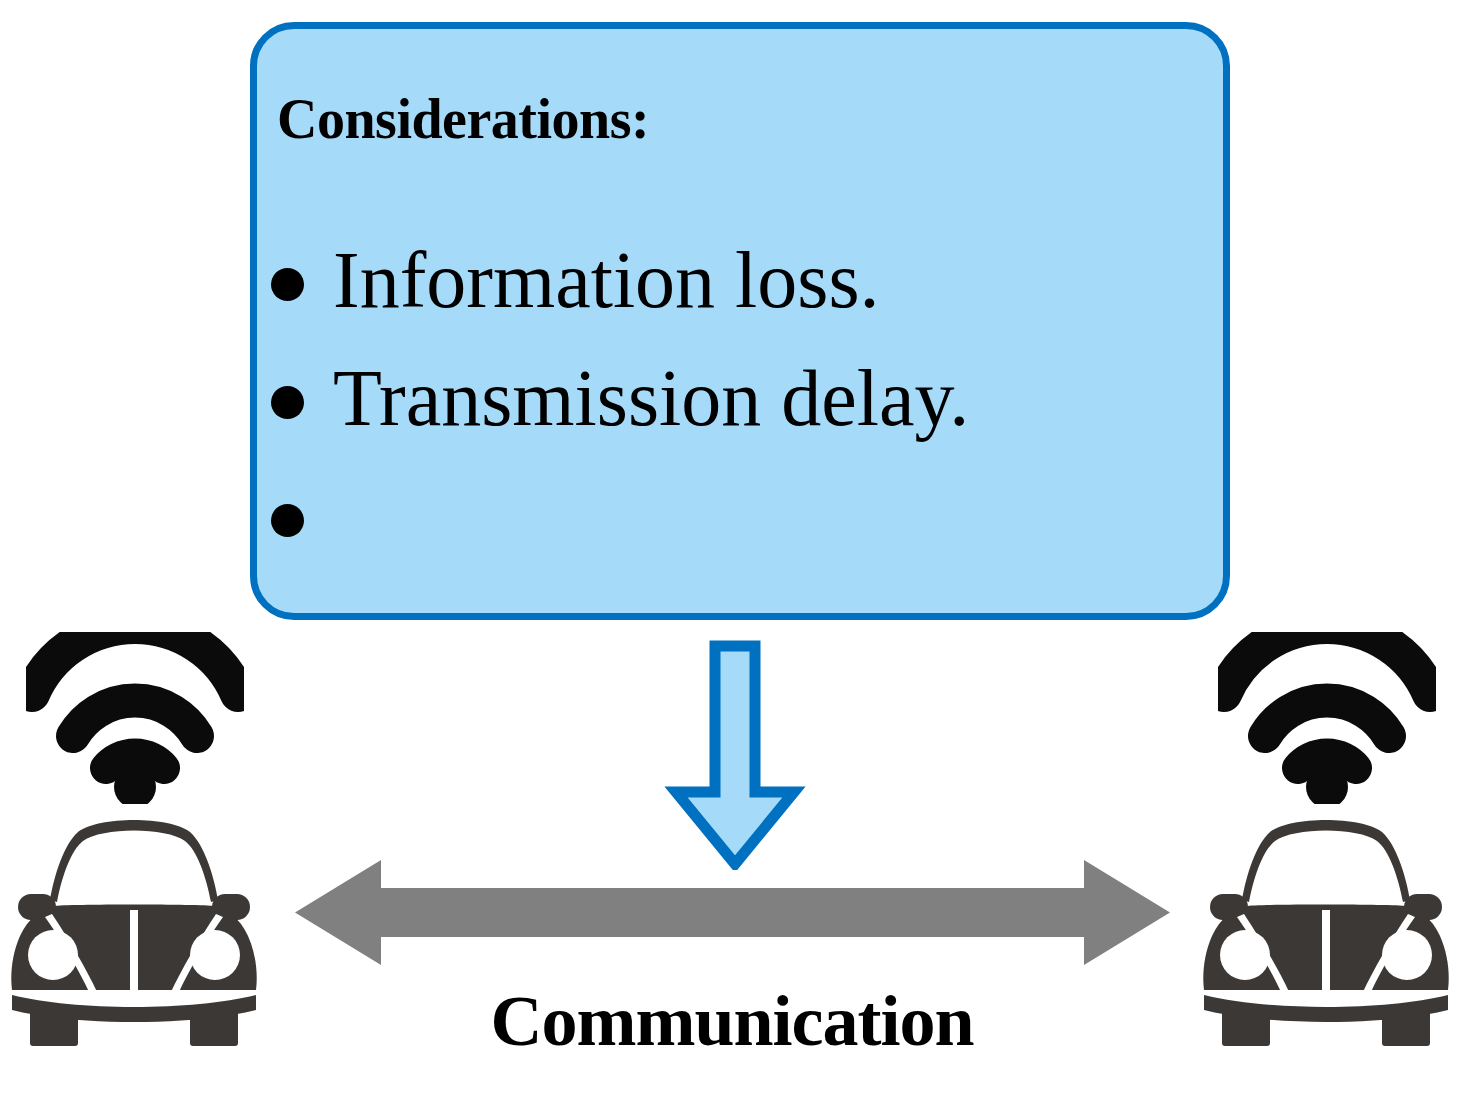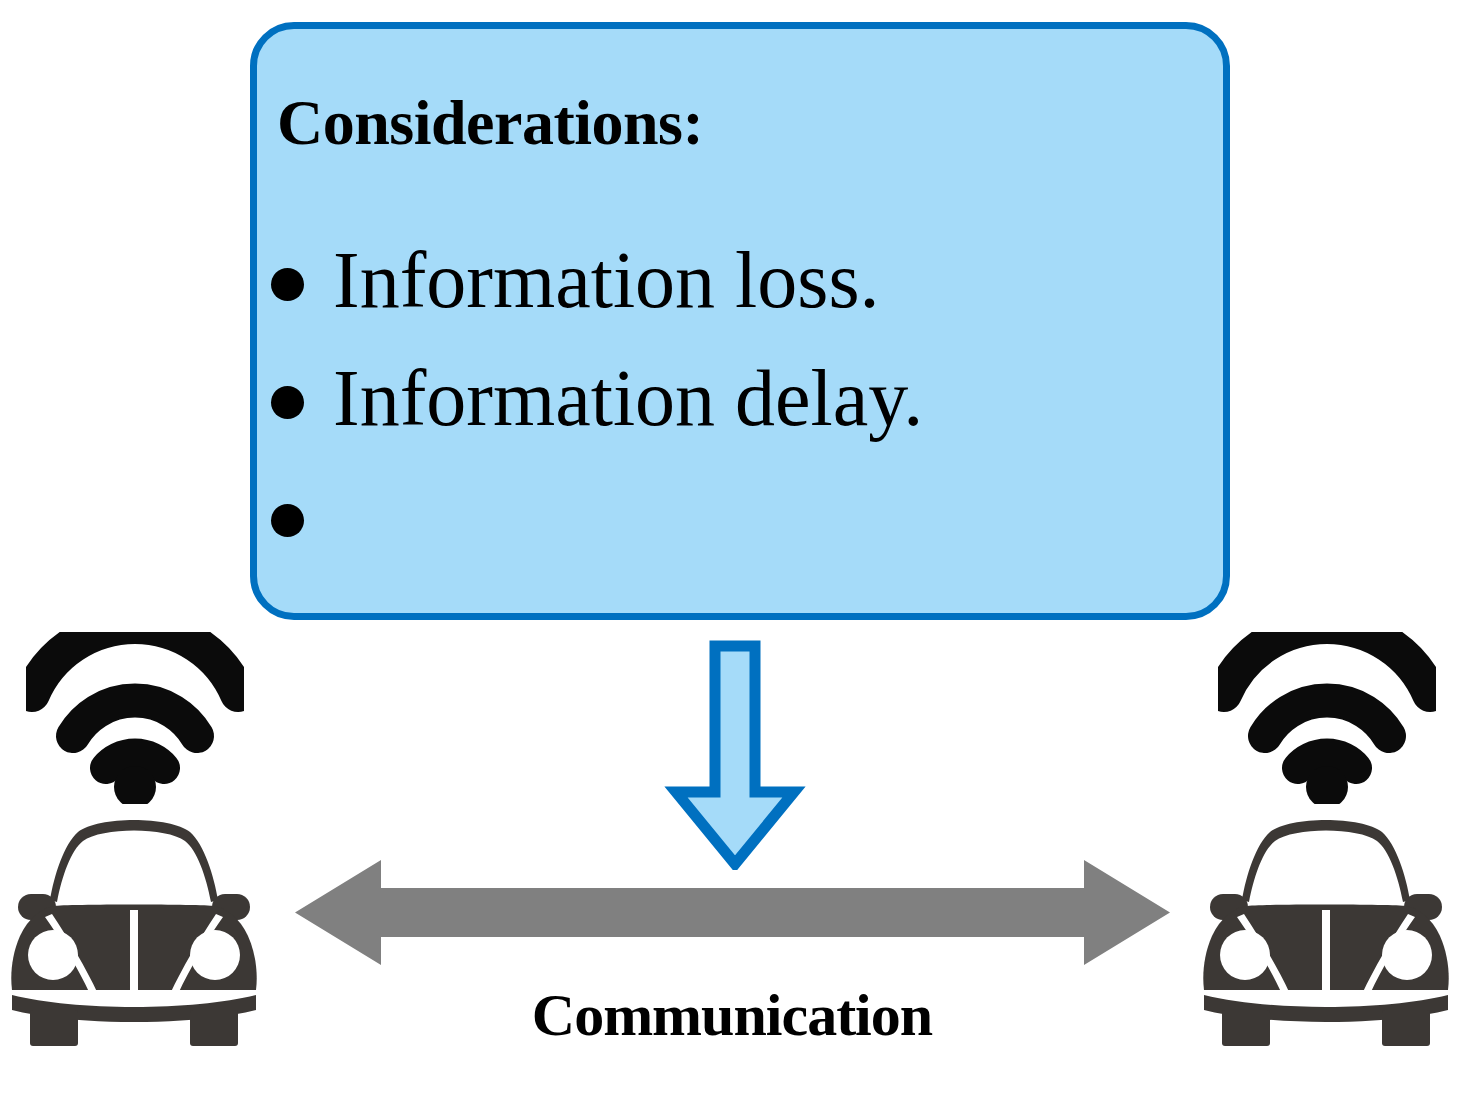--- a/index.html
+++ b/index.html
@@ -28,21 +28,21 @@
     height: 598px;
     box-sizing: border-box;
     background: #a5dbf9;
     border: 7px solid #0070c0;
     border-radius: 44px;
   }
   .callout-title {
     position: absolute;
     left: 20px;
     top: 62px;
-    font-size: 64px;
+    font-size: 56px;
     font-weight: bold;
     color: #000000;
     line-height: 1;
     letter-spacing: -0.5px;
     white-space: nowrap;
   }
   .bullet-list {
     position: absolute;
     left: 14px;
     top: 196px;
@@ -114,21 +114,21 @@
     height: 232px;
   }
 
   
   .caption {
     position: absolute;
     left: 0;
     top: 985px;
     width: 1464px;
     text-align: center;
-    font-size: 60px;
+    font-size: 72px;
     font-weight: bold;
     color: #000000;
     line-height: 1;
     letter-spacing: -1px;
   }
 </style>
 </head>
 <body>
 
 <div id="canvas">
@@ -138,21 +138,21 @@
 
     <div class="bullet-list">
 
       <div class="bullet-row">
         <span class="bullet-dot"></span>
         <span class="bullet-text">Information loss.</span>
       </div>
 
       <div class="bullet-row">
         <span class="bullet-dot"></span>
-        <span class="bullet-text">Information delay.</span>
+        <span class="bullet-text">Transmission delay.</span>
       </div>
 
       <div class="bullet-row">
         <span class="bullet-dot"></span>
       </div>
 
     </div>
   </div>
 
   <div class="down-arrow">

